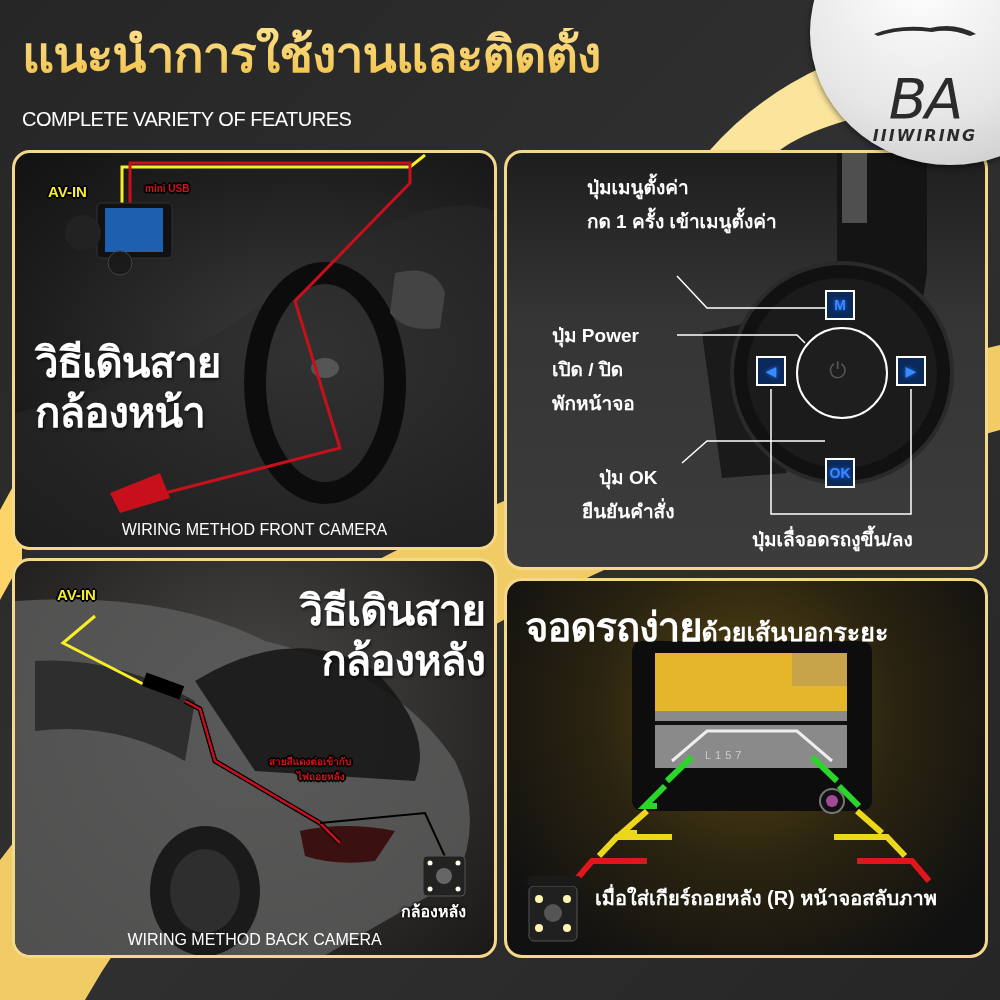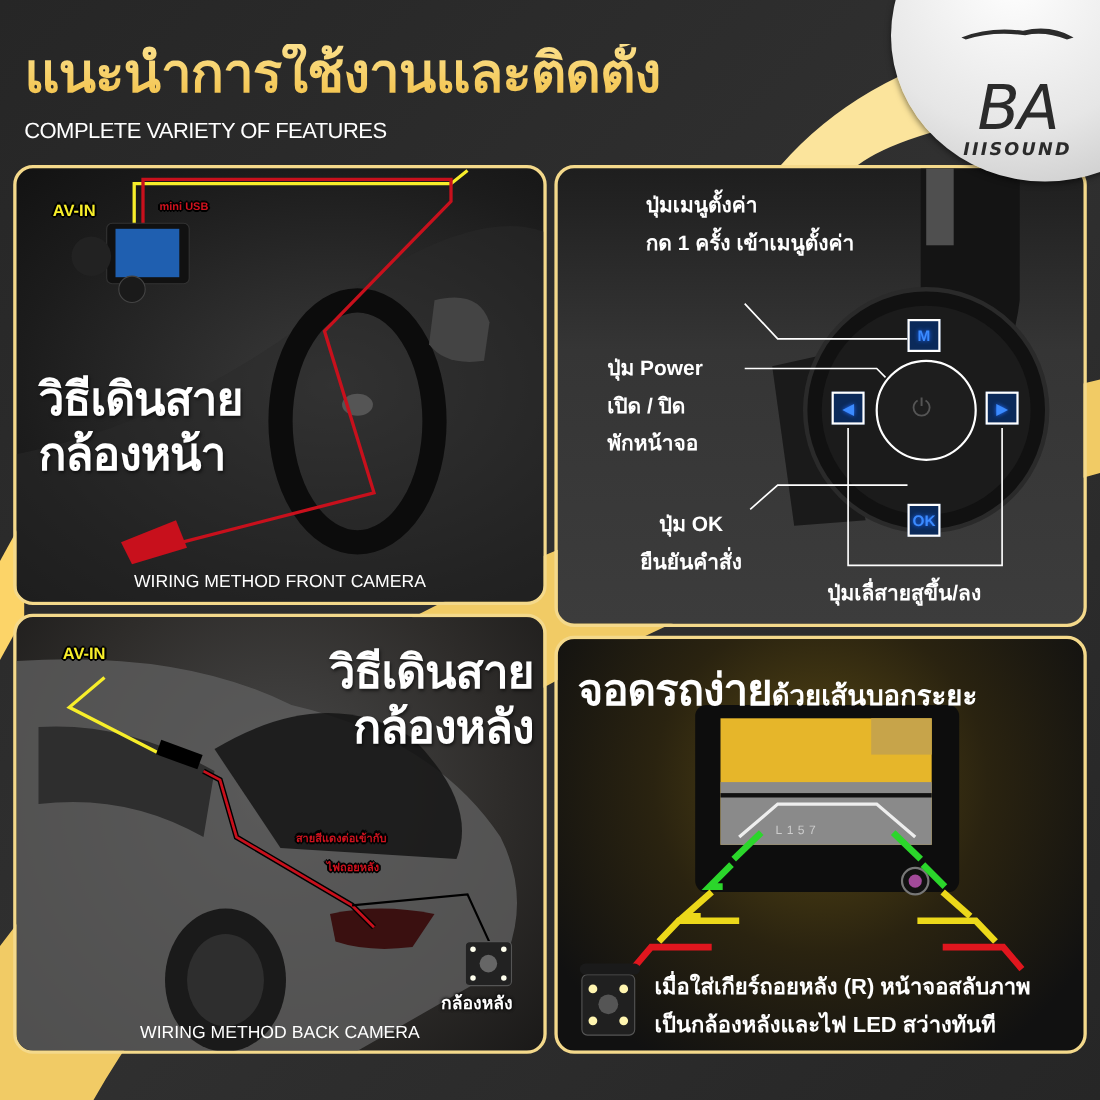--- a/index.html
+++ b/index.html
@@ -5,21 +5,21 @@
   * { box-sizing: border-box; margin: 0; padding: 0; }
   html, body { width: 1000px; height: 1000px; overflow: hidden; }
   body {
     position: relative;
     background: linear-gradient(135deg, #262626 0%, #303030 50%, #262626 100%);
     font-family: "Liberation Sans", "DejaVu Sans", sans-serif;
     color: #fff;
   }
   .stripe-bg { position: absolute; inset: 0; z-index: 0; }
   .title {
-    position: absolute; left: 22px; top: 40px; z-index: 3;
+    position: absolute; left: 22px; top: 28px; z-index: 3;
     font-size: 50px; font-weight: bold; letter-spacing: -1px;
     background: linear-gradient(180deg, #fbe08c 0%, #f2c046 100%);
     -webkit-background-clip: text; background-clip: text; color: transparent;
     line-height: 1.1;
   }
   .subtitle {
     position: absolute; left: 22px; top: 108px; z-index: 3;
     font-size: 20px; color: #fff; letter-spacing: -0.5px;
   }
   .logo-circle {
@@ -81,21 +81,21 @@
 
 <div class="title">แนะนำการใช้งานและติดตั้ง</div>
 <div class="subtitle">COMPLETE VARIETY OF FEATURES</div>
 
 <div class="logo-circle"></div>
 <div class="logo">
   <svg class="logo-swoosh" width="110" height="18" viewBox="0 0 110 18">
     <path d="M4 12 Q30 2 60 6 Q85 0 106 12 L100 14 Q80 6 62 10 Q32 6 8 14 Z" fill="#2b2b2b"></path>
   </svg>
   <div class="logo-ba">BA</div>
-  <div class="logo-sound">III<span>SOUND</span></div>
+  <div class="logo-sound">III<span>WIRING</span></div>
 </div>
 
 <div class="panel p1">
   <svg class="abs" style="left:0;top:0" width="485" height="400">
 
     <path d="M 290 120 Q 420 30 485 60 L 485 400 L 0 400 L 0 260 Q 150 230 290 120 Z" fill="#2a2a2a" opacity="0.5"></path>
     <ellipse cx="310" cy="230" rx="70" ry="110" fill="none" stroke="#0c0c0c" stroke-width="22"></ellipse>
     <ellipse cx="310" cy="215" rx="14" ry="10" fill="#555"></ellipse>
     <path d="M 380 120 Q 420 110 430 140 L 425 175 Q 390 180 375 160 Z" fill="#444"></path>
 
@@ -150,21 +150,21 @@
   </div>
   <div class="abs label" style="left:75px;top:308px;text-align:center;">
     <div>ปุ่ม OK</div>
     <div>ยืนยันคำสั่ง</div>
   </div>
   <div class="abs label" style="left:45px;top:166px;">
     <div>ปุ่ม Power</div>
     <div>เปิด / ปิด</div>
     <div>พักหน้าจอ</div>
   </div>
-  <div class="abs label" style="left:245px;top:370px;">ปุ่มเลื่สายสูขึ้น/ลง</div>
+  <div class="abs label" style="left:245px;top:370px;">ปุ่มเลื่จอดรถงูขึ้น/ลง</div>
 </div>
 
 <div class="panel p3">
   <svg class="abs" style="left:0;top:0" width="485" height="400">
     <path d="M 0 40 Q 150 30 250 80 Q 380 110 440 200 Q 470 260 440 320 L 300 400 L 0 400 Z" fill="#5e5e5e" opacity="0.8"></path>
     <path d="M 180 120 Q 280 60 360 110 Q 420 170 400 220 L 240 210 Z" fill="#141414" opacity="0.85"></path>
     <path d="M 20 100 Q 100 95 180 140 L 170 200 Q 100 160 20 170 Z" fill="#2e2e2e"></path>
     <ellipse cx="190" cy="330" rx="55" ry="65" fill="#1a1a1a"></ellipse>
     <ellipse cx="190" cy="330" rx="35" ry="42" fill="#2e2e2e"></ellipse>
     <path d="M 285 270 Q 330 260 380 270 L 360 300 Q 320 305 290 295 Z" fill="#3a1010"></path>
@@ -179,21 +179,21 @@
     <circle cx="429" cy="315" r="8" fill="#666"></circle>
     <circle cx="415" cy="302" r="2.5" fill="#ffe"></circle>
     <circle cx="443" cy="302" r="2.5" fill="#ffe"></circle>
     <circle cx="415" cy="328" r="2.5" fill="#ffe"></circle>
     <circle cx="443" cy="328" r="2.5" fill="#ffe"></circle>
   </svg>
   <div class="abs outline-yellow" style="left:42px;top:25px;">AV-IN</div>
   <div class="abs big-thai" style="left:250px;top:25px;text-align:right;width:220px;">วิธีเดินสาย</div>
   <div class="abs big-thai" style="left:250px;top:75px;text-align:right;width:220px;">กล้องหลัง</div>
   <div class="abs outline-red" style="left:254px;top:180px;margin-top:13px;">สายสีแดงต่อเข้ากับ</div>
-  <div class="abs outline-red" style="left:282px;top:208px;margin-top:12px;">ไฟถอยหลัง</div>
+  <div class="abs outline-red" style="left:282px;top:208px;">ไฟถอยหลัง</div>
   <div class="abs" style="left:386px;top:338px;font-weight:bold;font-size:16px;text-shadow:0 0 3px #000,0 0 3px #000;">กล้องหลัง</div>
   <div class="abs caption" style="left:0;top:370px;">WIRING METHOD BACK CAMERA</div>
 </div>
 
 <div class="panel p4">
   <svg class="abs" style="left:0;top:0" width="484" height="380">
     <rect x="125" y="60" width="240" height="170" rx="10" fill="#0d0d0d"></rect>
     <rect x="148" y="72" width="192" height="115" fill="#e6b62a"></rect>
     <rect x="285" y="72" width="55" height="33" fill="#c7a44a"></rect>
     <rect x="148" y="130" width="192" height="57" fill="#8a8a8a"></rect>
@@ -222,15 +222,14 @@
     <circle cx="60" cy="318" r="4" fill="#fff5b0"></circle>
     <circle cx="32" cy="347" r="4" fill="#fff5b0"></circle>
     <circle cx="60" cy="347" r="4" fill="#fff5b0"></circle>
   </svg>
   <div class="p4-headline">
     <span class="big">จอดรถง่าย</span><span class="small">ด้วยเส้นบอกระยะ</span>
   </div>
   <div class="abs" style="left:198px;top:168px;font-size:11px;color:#ccc;letter-spacing:4px;">L157</div>
   <div class="p4-bottom">
     <div>เมื่อใส่เกียร์ถอยหลัง (R) หน้าจอสลับภาพ</div>
-    <div>เป็นกล้องหลังและไฟ LED สว่างทันที</div>
   </div>
 </div>
 
 </body></html>

